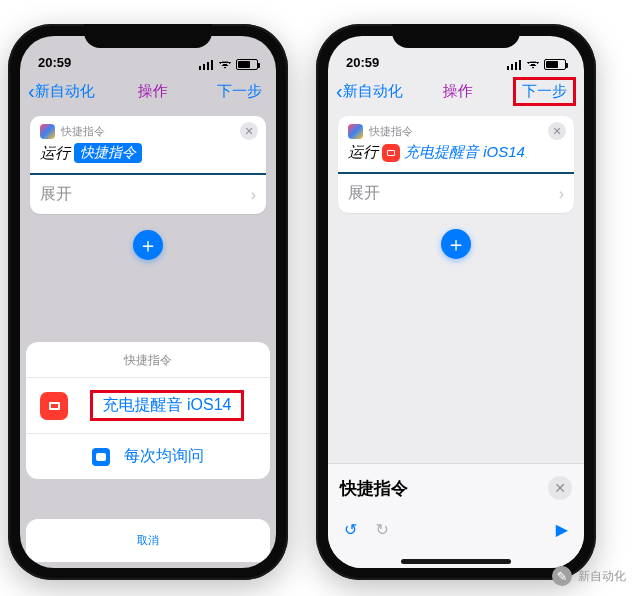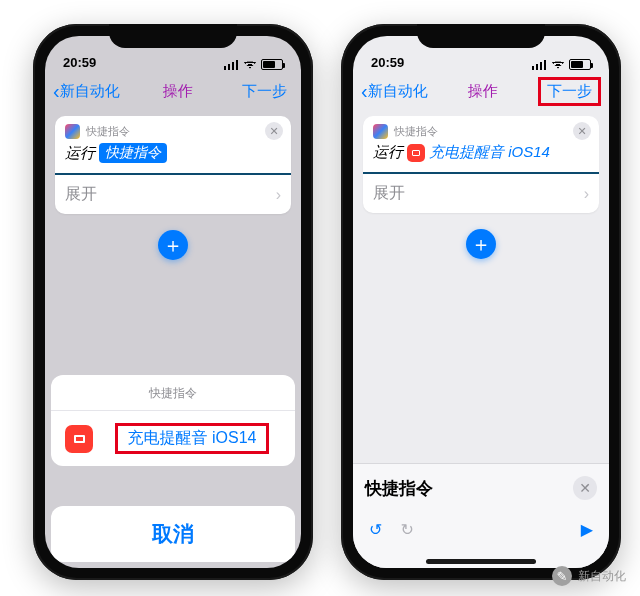--- a/index.html
+++ b/index.html
@@ -2,21 +2,21 @@
 <html><head>
 <meta charset="utf-8">
 <style>
   * { box-sizing: border-box; margin: 0; padding: 0; -webkit-font-smoothing: antialiased; }
   body {
     width: 640px; height: 596px;
     background: #ffffff;
     font-family: -apple-system, "Helvetica Neue", Arial, sans-serif;
     position: relative; overflow: hidden;
   }
-  .stage { display: flex; gap: 28px; padding: 24px 18px 0 33px; }
+  .stage { display: flex; gap: 28px; padding: 24px 18px 0 8px; }
   .phone {
     width: 280px; height: 556px;
     background: #0a0a0a;
     border-radius: 44px;
     padding: 12px;
     position: relative;
     box-shadow: 0 8px 30px rgba(0,0,0,0.25), inset 0 0 0 2px #1a1a1a;
   }
   .screen {
     width: 100%; height: 100%;
@@ -83,21 +83,21 @@
     position:absolute; left:6px; right:6px; bottom:6px;
     border-radius:12px; overflow:visible;
   }
   .sheet-card { background:#fff; border-radius:12px; overflow:hidden; margin-bottom:8px;}
   .sheet-title { text-align:center; font-size:12px; color:#8e8e93; padding:10px 0 8px;}
   .sheet-row { display:flex; align-items:center; gap:10px; padding:12px 14px; border-top:1px solid #e5e5ea; font-size:16px; }
   .sheet-row .label { flex:1; text-align:center; color:#007aff; }
   .sheet-row.center { justify-content:center; color:#007aff; }
   .ask-icon { width:18px; height:18px; border-radius:4px; background:#007aff; display:inline-flex; align-items:center; justify-content:center; margin-right:4px;}
   .ask-icon span { width:10px; height:8px; background:#fff; border-radius:2px; display:block;}
-  .cancel-card { background:#fff; border-radius:12px; text-align:center; padding:14px 0; font-size:21px; color:#007aff; font-weight:700;margin-top:40px;}
+  .cancel-card { background:#fff; border-radius:12px; text-align:center; padding:14px 0; font-size:11px; color:#007aff; font-weight:400;margin-top:40px;}
   .sheet .icon-col { width:28px; display:flex; justify-content:center;}
   .sheet .shortcut-icon { width:28px; height:28px; border-radius:7px; }
   .sheet .shortcut-icon span { width:11px; height:8px; border-width:2px;}
   .redbox-inline { border:3px solid #e3001b; padding:2px 10px; display:inline-block;}
 
   
   .panel {
     position:absolute; left:0; right:0; bottom:0; background:#f7f7f9;
     border-top:1px solid #d8d8dc;
   }
@@ -167,20 +167,26 @@
         <div class="sheet-card">
           <div class="sheet-title">快捷指令</div>
           <div class="sheet-row">
             <span class="icon-col">
                 <span class="shortcut-icon">
                   <span></span>
                 </span>
               </span>
             <span class="label"><span class="redbox-inline"><span>充电提醒音 iOS14</span></span></span>
           </div>
+          <div class="sheet-row center">
+            <span class="ask-icon">
+                <span></span>
+              </span>
+            <span>每次均询问</span>
+          </div>
         </div>
         <div class="cancel-card">
           <span>取消</span>
         </div>
       </div>
 
     </div>
   </div>
 
   <div class="phone">

